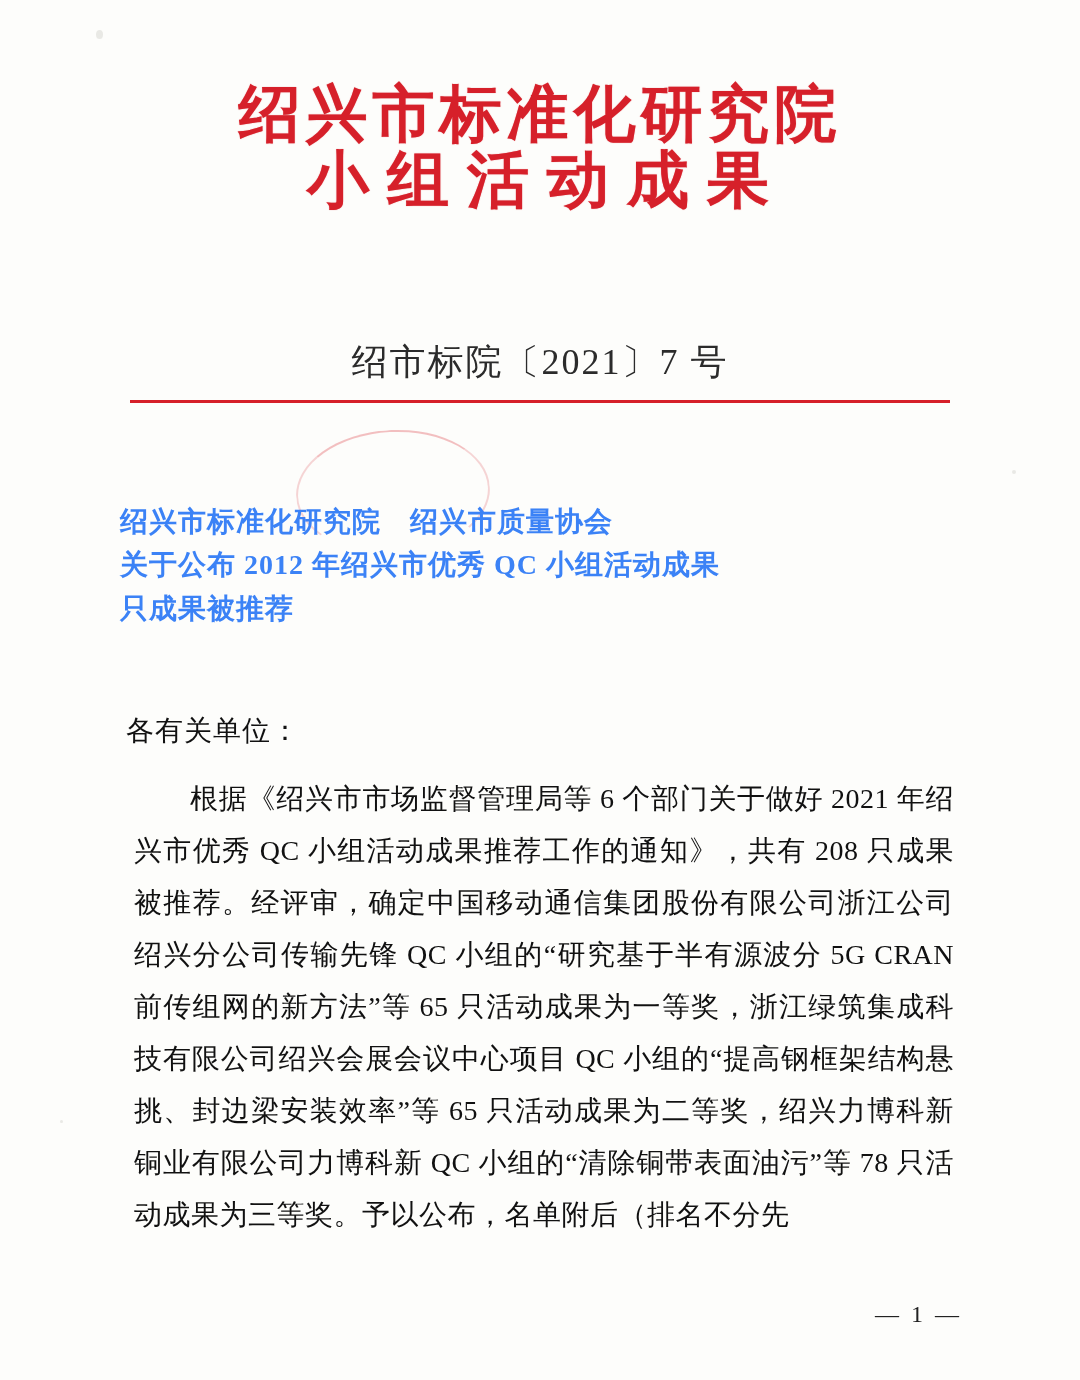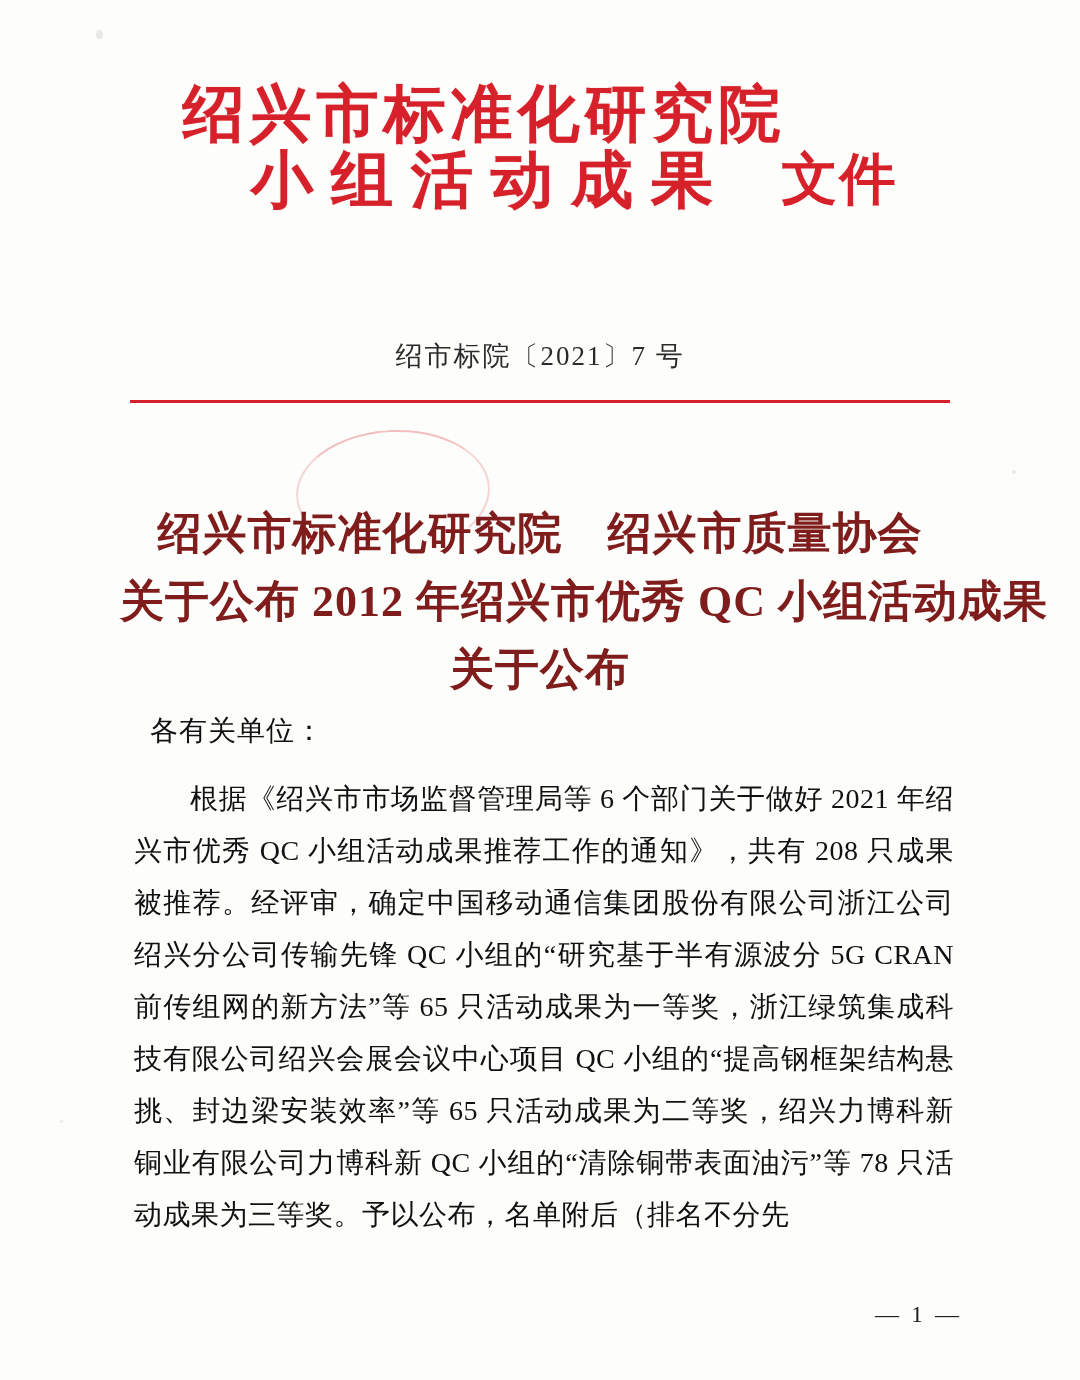--- a/index.html
+++ b/index.html
@@ -70,21 +70,21 @@
     padding-bottom: 6px;
     margin-left: -4px;
   }
 
   
   .doc-no {
     position: absolute;
     left: 0; right: 0;
     top: 338px;
     text-align: center;
-    font-size: 27px;
+    font-size: 36px;
     color: #2b2b2b;
     letter-spacing: 2px;
   }
 
   .red-rule {
     position: absolute;
     left: 130px;
     right: 130px;
     top: 400px;
     height: 3px;
@@ -105,38 +105,37 @@
     border-right-color: rgba(214,32,42,.18);
     transform: rotate(-3deg);
   }
 
   
   .title {
     position: absolute;
     left: 120px;
     right: 120px;
     top: 500px;
-    text-align: center;
+    text-align: left;
     font-weight: bold;
-    font-size: 44px;
+    font-size: 28px;
     line-height: 1.55;
-    color: #7f1d1d;
+    color: #3b82f6;
     letter-spacing: 1px;
   }
   .title div { white-space: nowrap; }
 
   
   .salutation {
     position: absolute;
     left: 126px;
     top: 712px;
     font-size: 28px;
     color: #111;
     letter-spacing: 1px;
-    margin-left: 24px;
   }
   .body {
     position: absolute;
     left: 126px;
     right: 118px;
     top: 765px;
     font-size: 28px;
     line-height: 52px;
     color: #111;
     text-align: justify;
@@ -164,34 +163,33 @@
   <div class="speck s1"></div>
   <div class="speck s2"></div>
   <div class="speck s3"></div>
 
   <div class="masthead">
     <div class="mast-row">
       <span class="mast-stack">
         <div class="mast-line mast-l1">绍兴市标准化研究院</div>
         <div class="mast-line mast-l2">小组活动成果</div>
       </span>
-      <span class="mast-suffix">文件</span>
     </div>
   </div>
 
   <div class="doc-no">绍市标院〔2021〕7 号</div>
 
   <div class="red-rule"></div>
 
   <div class="seal-ghost"></div>
 
   <div class="title">
     <div>绍兴市标准化研究院　绍兴市质量协会</div>
     <div>关于公布 2012 年绍兴市优秀 QC 小组活动成果</div>
-    <div>关于公布</div>
+    <div>只成果被推荐</div>
   </div>
 
   <div class="salutation">各有关单位：</div>
 
   <div class="body">
     <p>根据《绍兴市市场监督管理局等 6 个部门关于做好 2021 年绍兴市优秀 QC 小组活动成果推荐工作的通知》，共有 208 只成果被推荐。经评审，确定中国移动通信集团股份有限公司浙江公司绍兴分公司传输先锋 QC 小组的“研究基于半有源波分 5G CRAN 前传组网的新方法”等 65 只活动成果为一等奖，浙江绿筑集成科技有限公司绍兴会展会议中心项目 QC 小组的“提高钢框架结构悬挑、封边梁安装效率”等 65 只活动成果为二等奖，绍兴力博科新铜业有限公司力博科新 QC 小组的“清除铜带表面油污”等 78 只活动成果为三等奖。予以公布，名单附后（排名不分先</p>
   </div>
 
   <div class="page-no">— 1 —</div>
 

